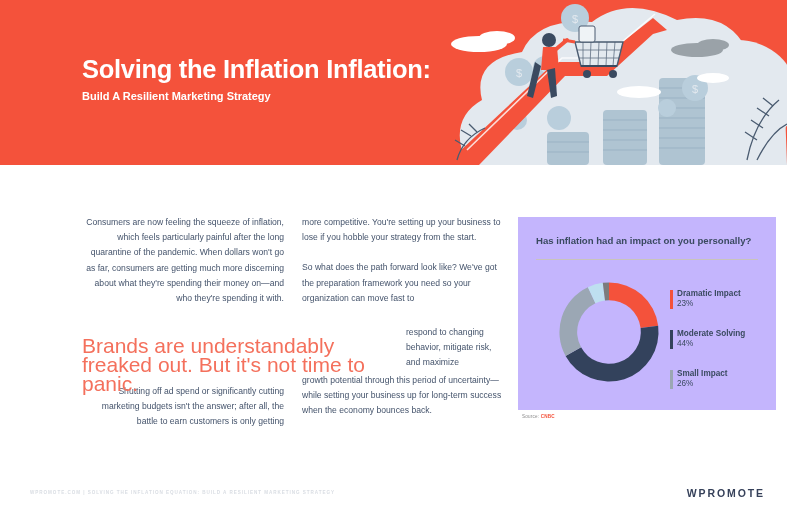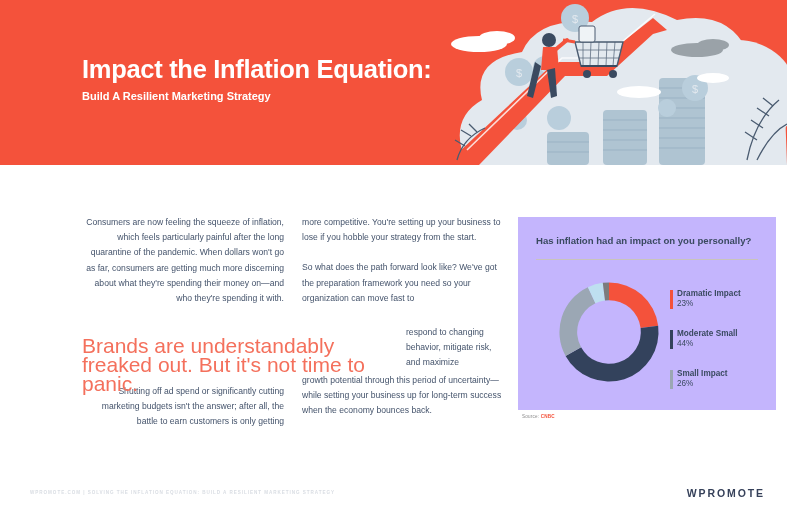--- a/index.html
+++ b/index.html
@@ -248,21 +248,21 @@
 
     <g stroke="#4A5B70" stroke-width="1.3" fill="none">
       <path d="M320 160 Q328 120 352 100"></path>
       <path d="M330 140 L318 132 M336 128 L324 120 M342 116 L330 108 M346 106 L336 98"></path>
       <path d="M330 160 Q344 132 360 124"></path>
       <path d="M30 160 Q36 138 58 128"></path>
       <path d="M38 146 L28 140 M44 136 L34 130 M50 132 L42 124"></path>
     </g>
   </svg>
 
-  <h1 class="hero-title">Impact the Inflation Equation:</h1>
+  <h1 class="hero-title">Solving the Inflation Inflation:</h1>
   <div class="hero-sub">Build A Resilient Marketing Strategy</div>
 </div>
 
 <div class="col col-1">
   <p>Consumers are now feeling the squeeze of inflation, which feels particularly painful after the long quarantine of the pandemic. When dollars won't go as far, consumers are getting much more discerning about what they're spending their money on—and who they're spending it with.</p>
 </div>
 
 <div class="col col-1" style="top:384px;">
   <p>Shutting off ad spend or significantly cutting marketing budgets isn't the answer; after all, the battle to earn customers is only getting</p>
 </div>
@@ -299,21 +299,21 @@
   </div>
 
   <div class="legend" id="chart-legend">
       <div class="legend-item">
         <span class="legend-bar" style="background: rgb(244, 82, 59);"></span>
         <span class="legend-label">Dramatic Impact</span>
         <span class="legend-value">23%</span>
       </div>
       <div class="legend-item">
         <span class="legend-bar" style="background: rgb(51, 66, 92);"></span>
-        <span class="legend-label">Moderate Small</span>
+        <span class="legend-label">Moderate Solving</span>
         <span class="legend-value">44%</span>
       </div>
       <div class="legend-item">
         <span class="legend-bar" style="background: rgb(155, 167, 180);"></span>
         <span class="legend-label">Small Impact</span>
         <span class="legend-value">26%</span>
       </div>
     </div>
 </div>
 

